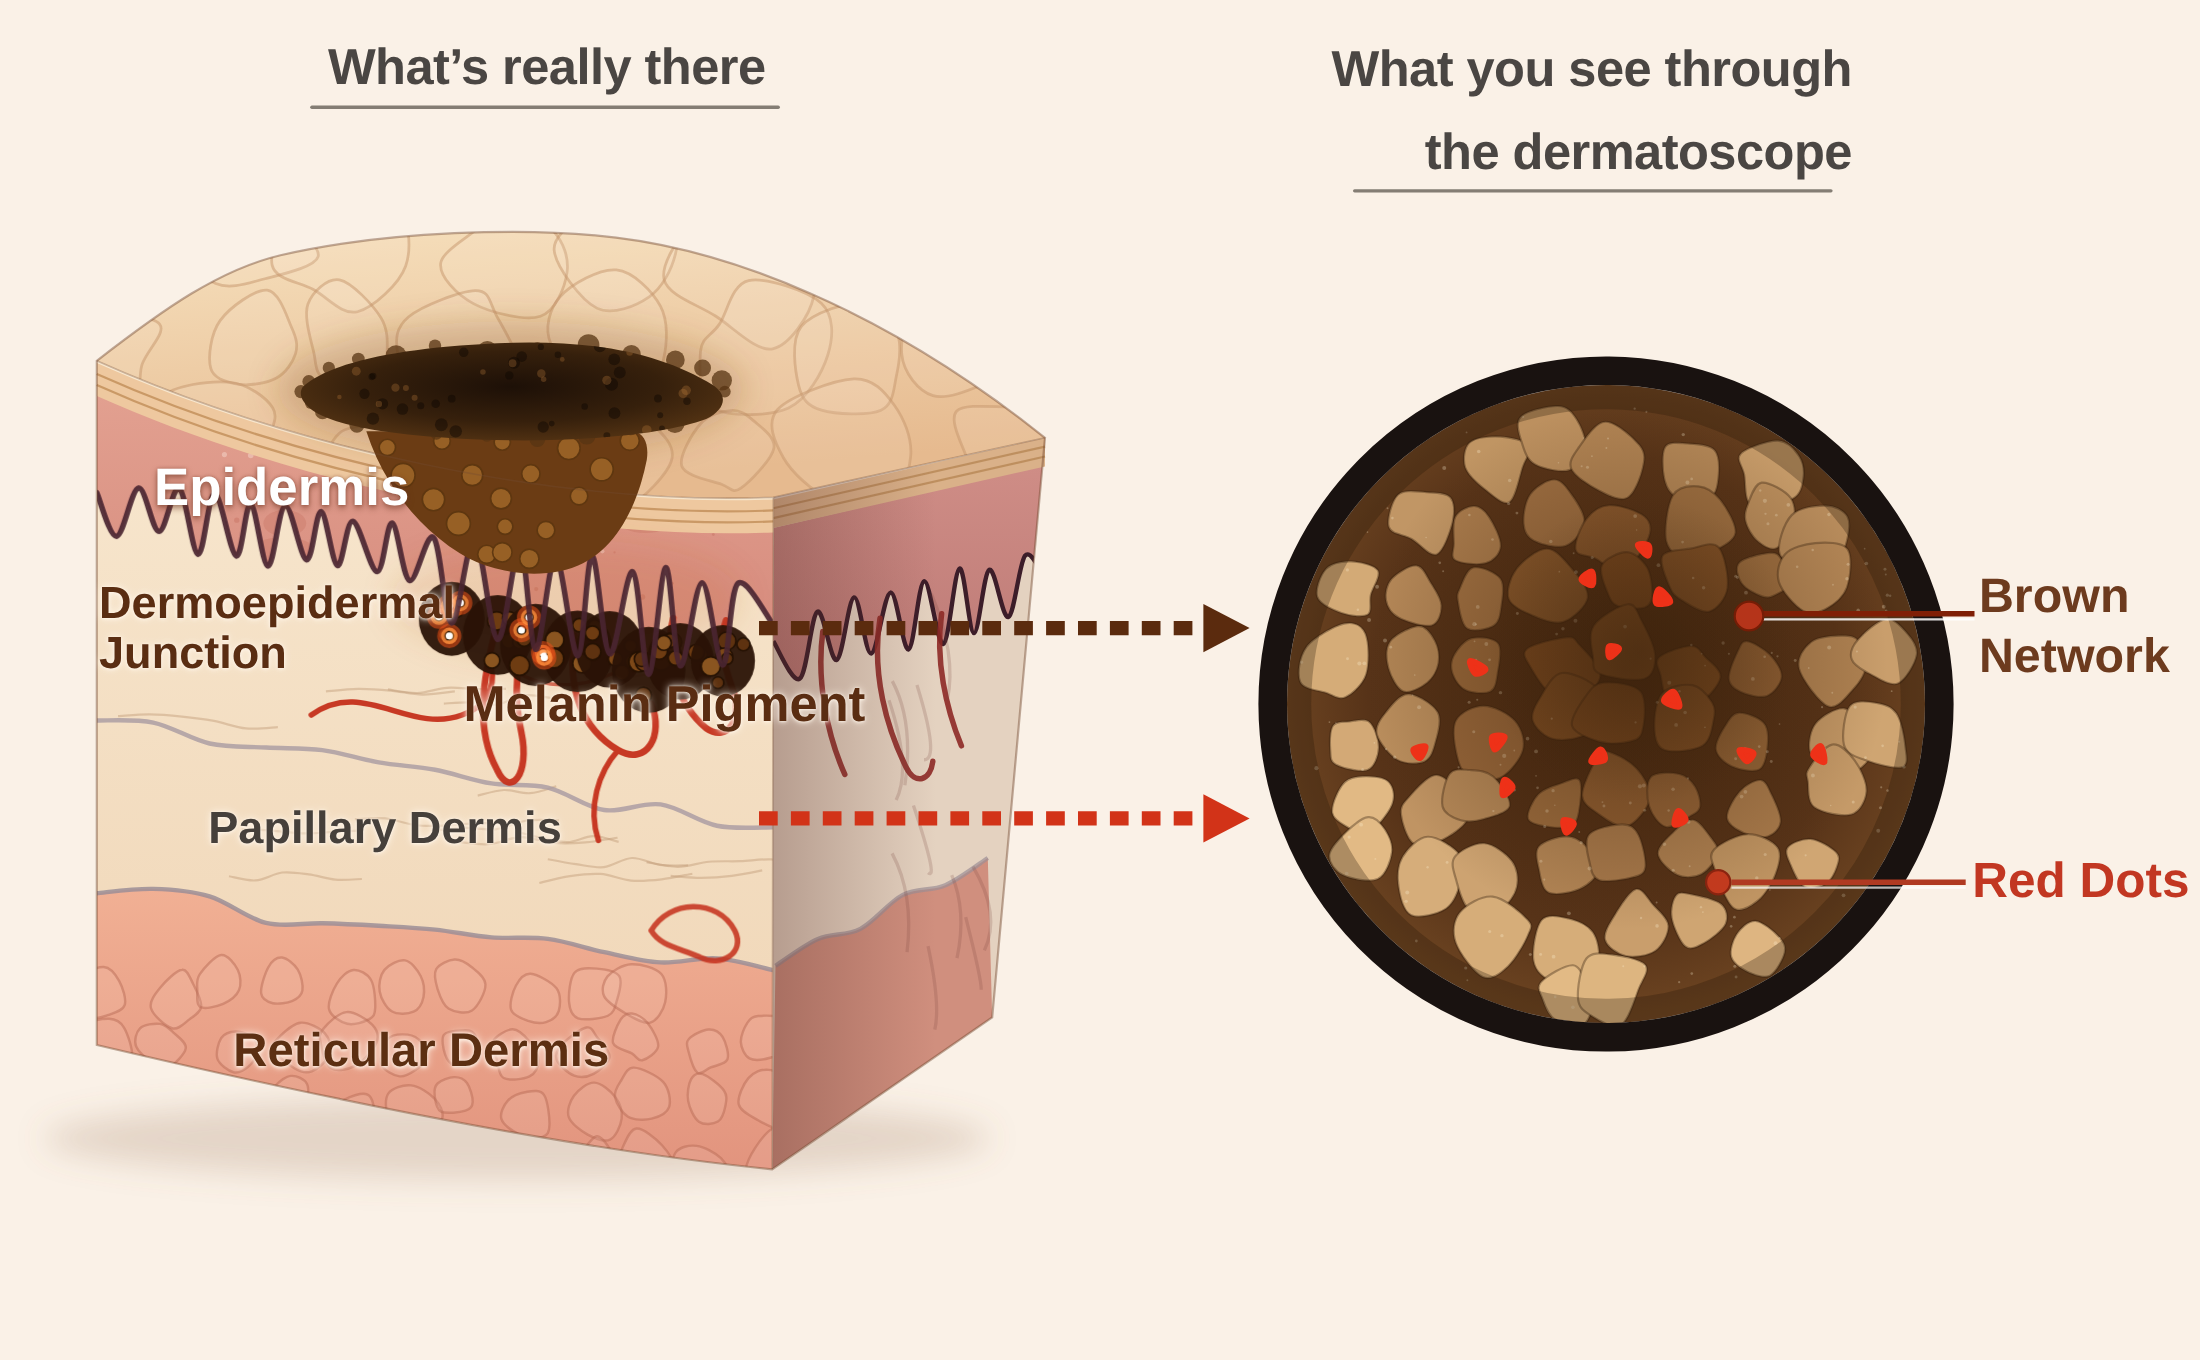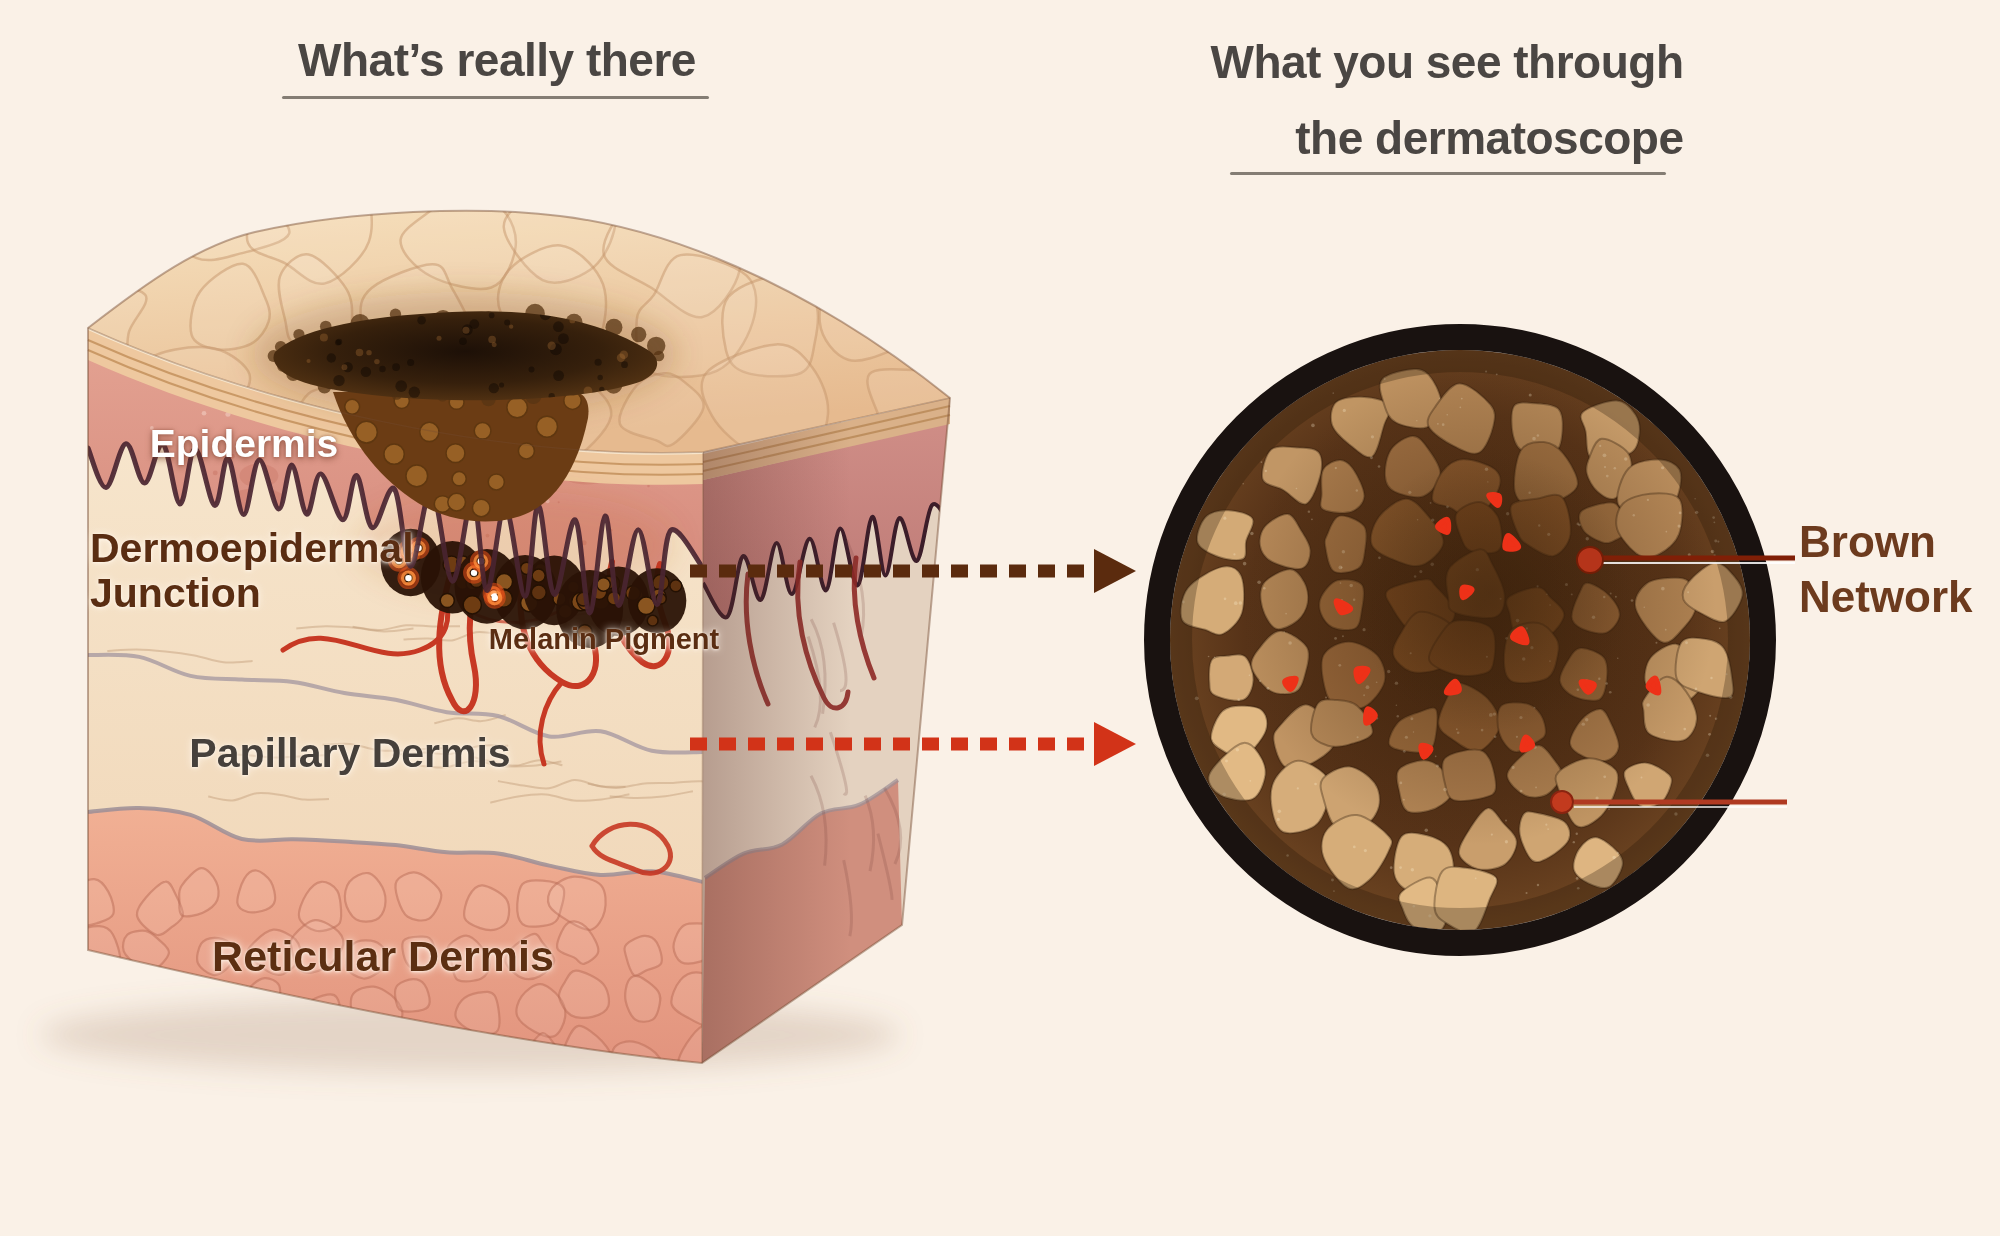--- a/index.html
+++ b/index.html
@@ -10,25 +10,25 @@
   }
   #stage{position:relative;width:2000px;height:1236px;}
   #art{position:absolute;left:0;top:0;}
   .lbl{position:absolute;font-weight:bold;white-space:nowrap;z-index:3;}
   .title{font-size:46px;font-weight:bold;color:var(--title,#4a4643);letter-spacing:-0.5px;}
   #title-left{left:497px;top:60px;transform:translate(-50%,-50%);}
   #title-right{left:1447px;top:24px;transform:translateX(-50%);text-align:right;line-height:76px;white-space:nowrap;}
   .rule{position:absolute;height:3px;background:var(--rule,#6f685f);border-radius:2px;opacity:.85;z-index:3;}
   #rule-left{left:282px;top:96px;width:427px;}
   #rule-right{left:1230px;top:172px;width:436px;}
-  #lbl-epidermis{left:244px;top:444px;transform:translate(-50%,-50%);font-size:39px;color:var(--white-label,#fff);
+  #lbl-epidermis{left:256px;top:444px;transform:translate(-50%,-50%);font-size:48px;color:var(--white-label,#fff);
     text-shadow:0 2px 6px rgba(110,55,35,.65),0 0 3px rgba(120,60,40,.45);}
   .glow{text-shadow:0 0 8px rgba(255,247,236,.95),0 1px 3px rgba(255,247,236,.7),0 0 2px rgba(255,247,236,.6);}
   #lbl-dej{left:90px;width:340px;top:526px;text-align:left;font-size:41px;line-height:45px;color:var(--brown-label,#5a2d12);}
-  #lbl-melanin{left:604px;top:639px;transform:translate(-50%,-50%);font-size:29px;color:var(--brown-label,#5a2d12);}
+  #lbl-melanin{left:604px;top:639px;transform:translate(-50%,-50%);font-size:46px;color:var(--brown-label,#5a2d12);}
   #lbl-papillary{left:350px;top:753px;transform:translate(-50%,-50%);font-size:41px;color:var(--gray-label,#46403b);}
   #lbl-reticular{left:383px;top:956px;transform:translate(-50%,-50%);font-size:43px;color:var(--reticular-label,#5c2f12);}
   #lbl-brown-network{left:1799px;top:514px;width:215px;font-size:44px;line-height:55px;white-space:normal;color:var(--callout-brown,#6d3b1e);}
   #lbl-red-dots{left:1793px;top:800px;transform:translateY(-50%);font-size:45px;color:var(--callout-red,#c23722);}
 </style>
 </head>
 <body>
 
 <div id="stage">
 
@@ -876,13 +876,14 @@
 
   <div class="lbl" id="lbl-epidermis">Epidermis</div>
   <div class="lbl glow" id="lbl-dej">
     <div>Dermoepidermal</div>
     <div>Junction</div>
   </div>
   <div class="lbl glow" id="lbl-melanin">Melanin Pigment</div>
   <div class="lbl glow" id="lbl-papillary">Papillary Dermis</div>
   <div class="lbl glow" id="lbl-reticular">Reticular Dermis</div>
   <div class="lbl" id="lbl-brown-network">Brown Network</div>
+  <div class="lbl" id="lbl-red-dots">Red Dots</div>
 </div>
 
 </body></html>

